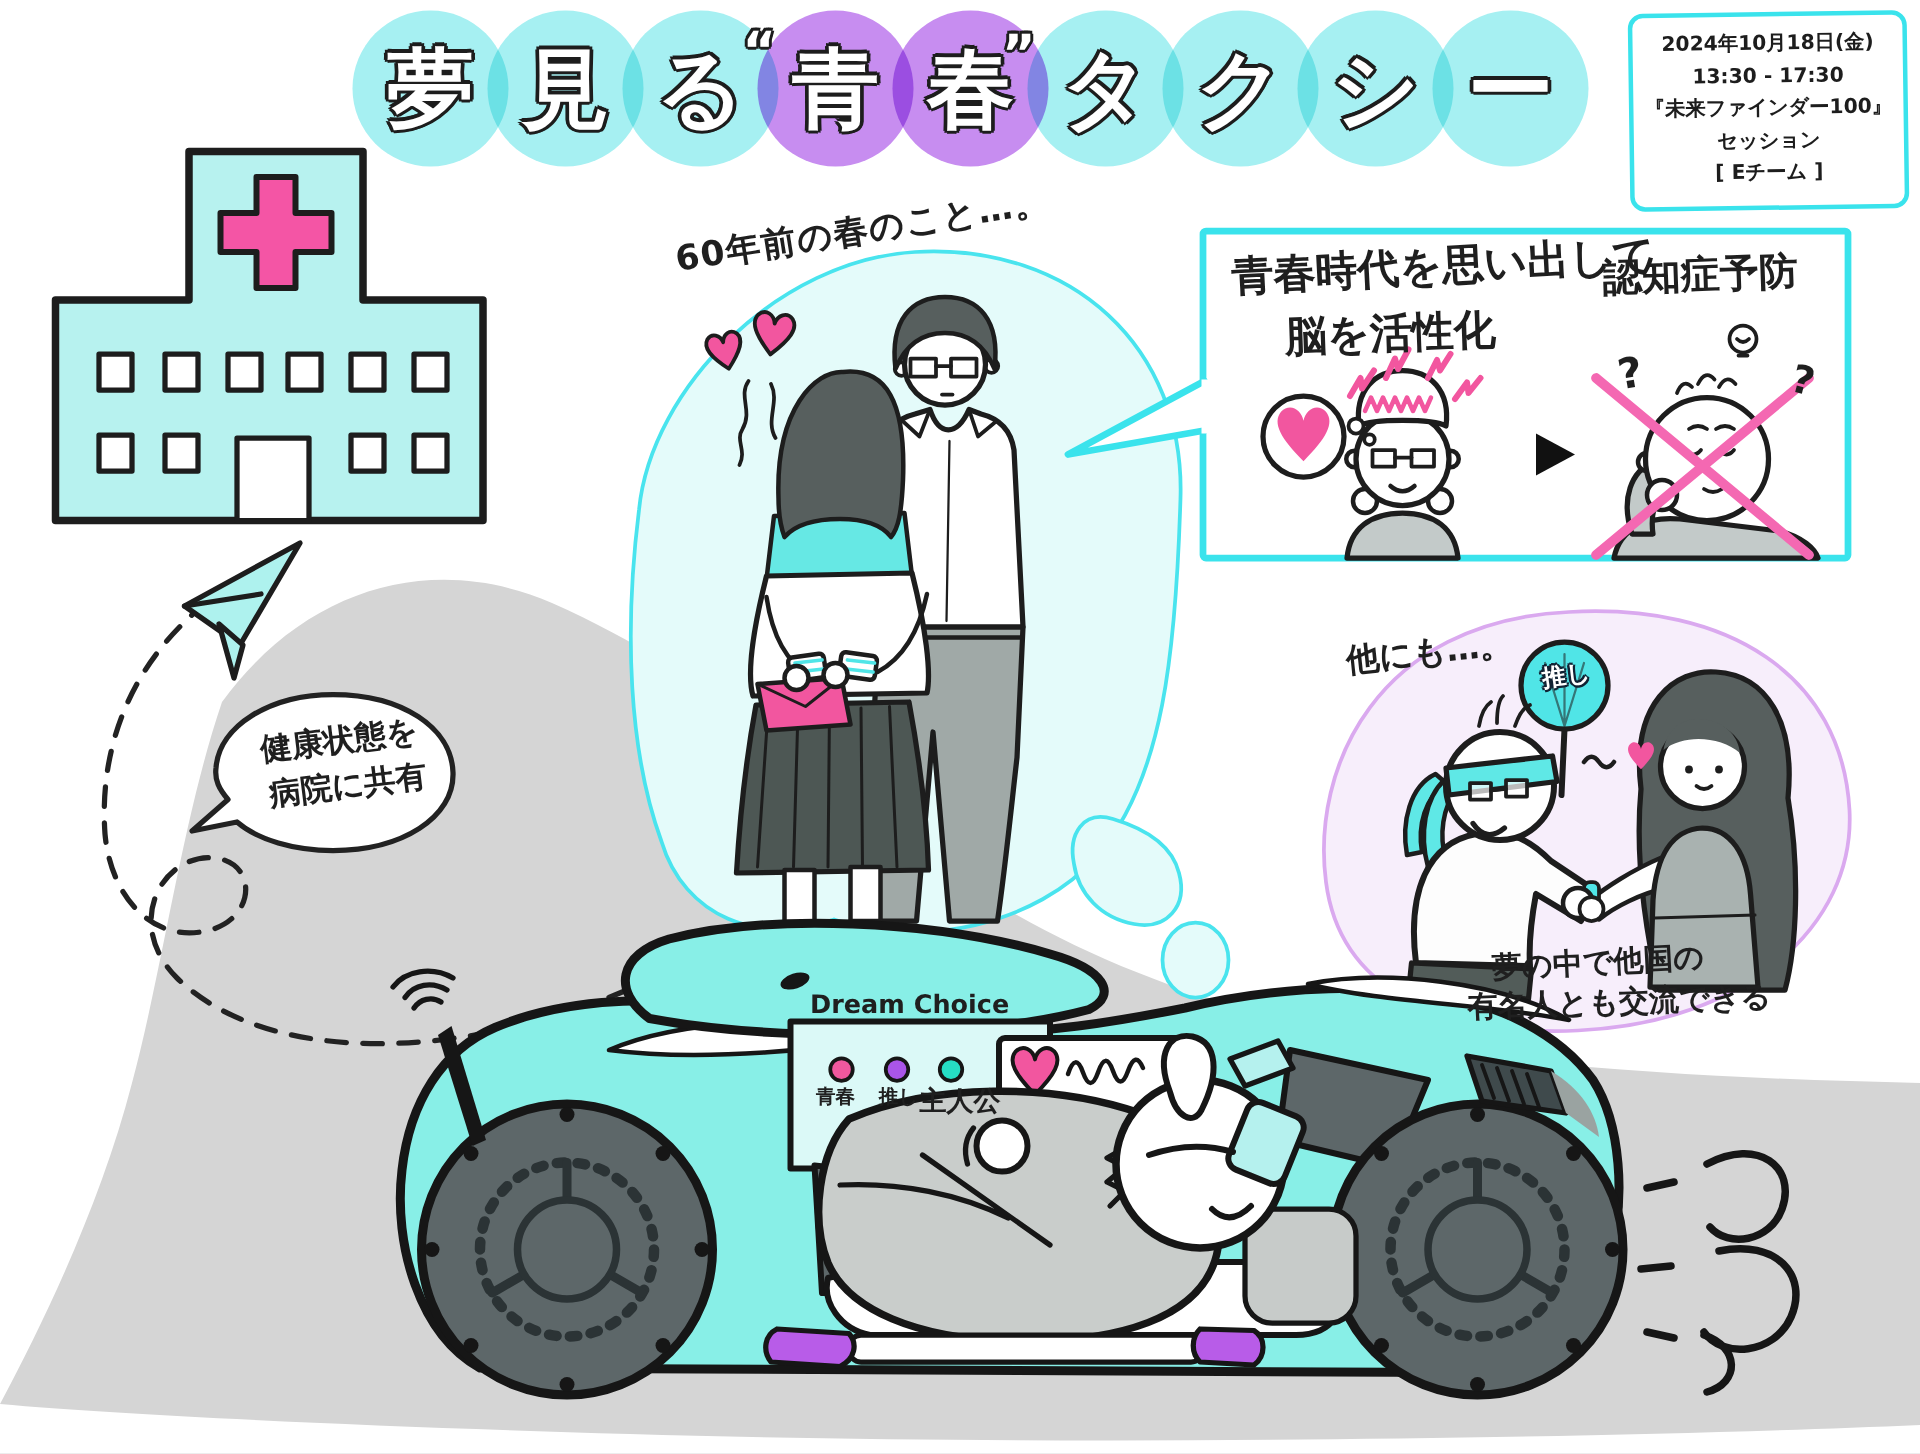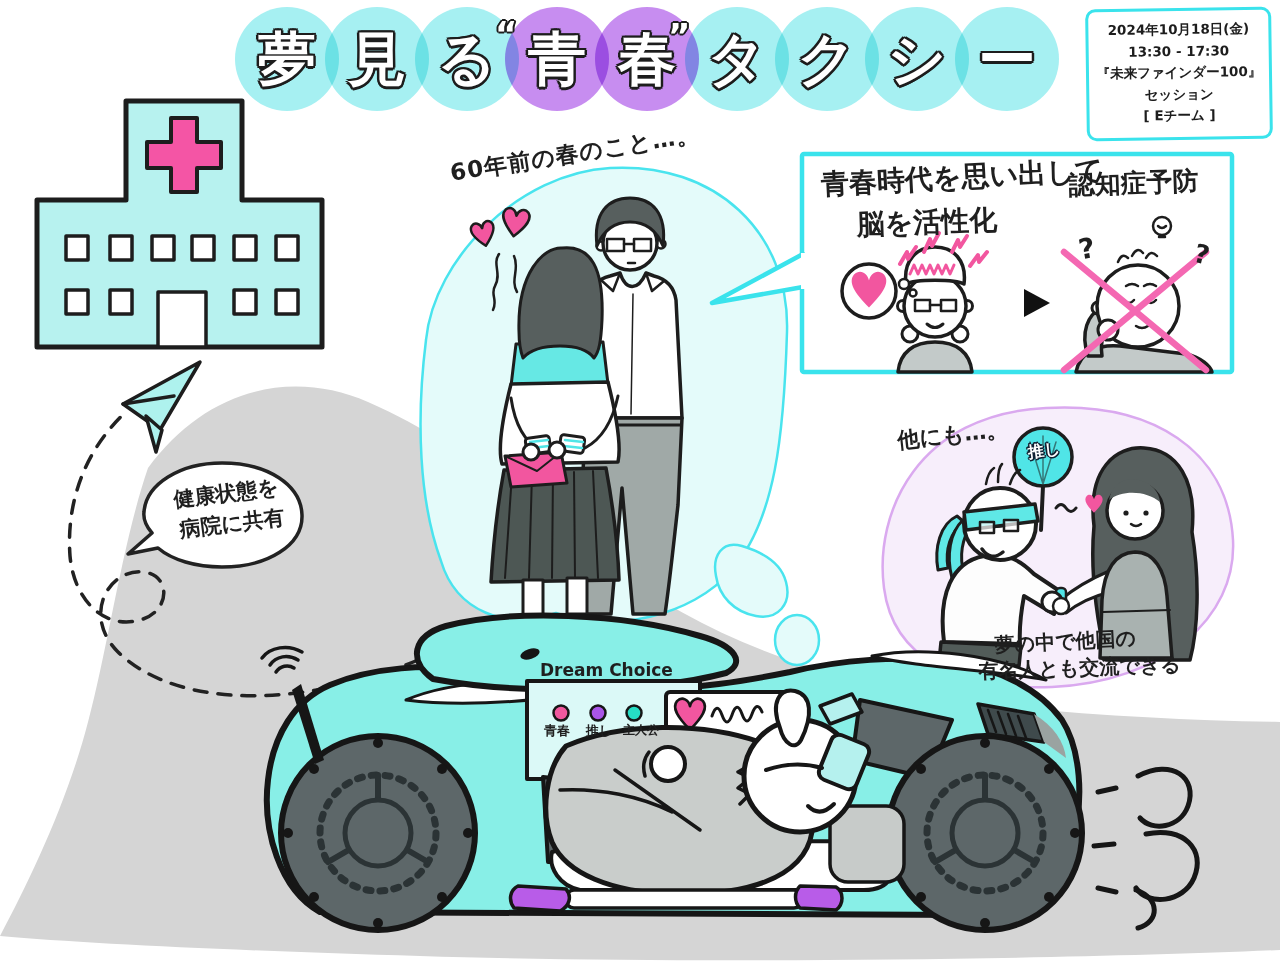--- a/index.html
+++ b/index.html
@@ -383,16 +383,16 @@
   <div class="lbl fanlbl" style="left:1018px;top:444px;width:50px;text-align:center;font-size:16px;transform:rotate(-8deg);">推し</div>
   <div class="lbl" style="left:994px;top:632px;font-size:20px;transform:rotate(-3deg);">夢の中で他国の</div>
   <div class="lbl" style="left:978px;top:658px;font-size:20px;transform:rotate(-2deg);">有名人とも交流できる</div>
 
   <div class="lbl" style="left:172px;top:486px;font-size:21px;transform:rotate(-7deg);">健康状態を</div>
   <div class="lbl" style="left:178px;top:516px;font-size:21px;transform:rotate(-7deg);">病院に共有</div>
 
   <div class="lbl" style="left:540px;top:660px;font-size:17px;">Dream Choice</div>
   <div class="lbl" style="left:544px;top:722px;width:34px;text-align:left;font-size:13px;">青春</div>
   <div class="lbl" style="left:582px;top:722px;width:34px;text-align:center;font-size:13px;">推し</div>
-  <div class="lbl" style="left:613px;top:722px;width:46px;text-align:right;font-size:12px;">主人公</div>
+  <div class="lbl" style="left:613px;top:722px;width:46px;text-align:right;font-size:18px;">主人公</div>
 </div>
 
 </div>
 
 </body></html>

